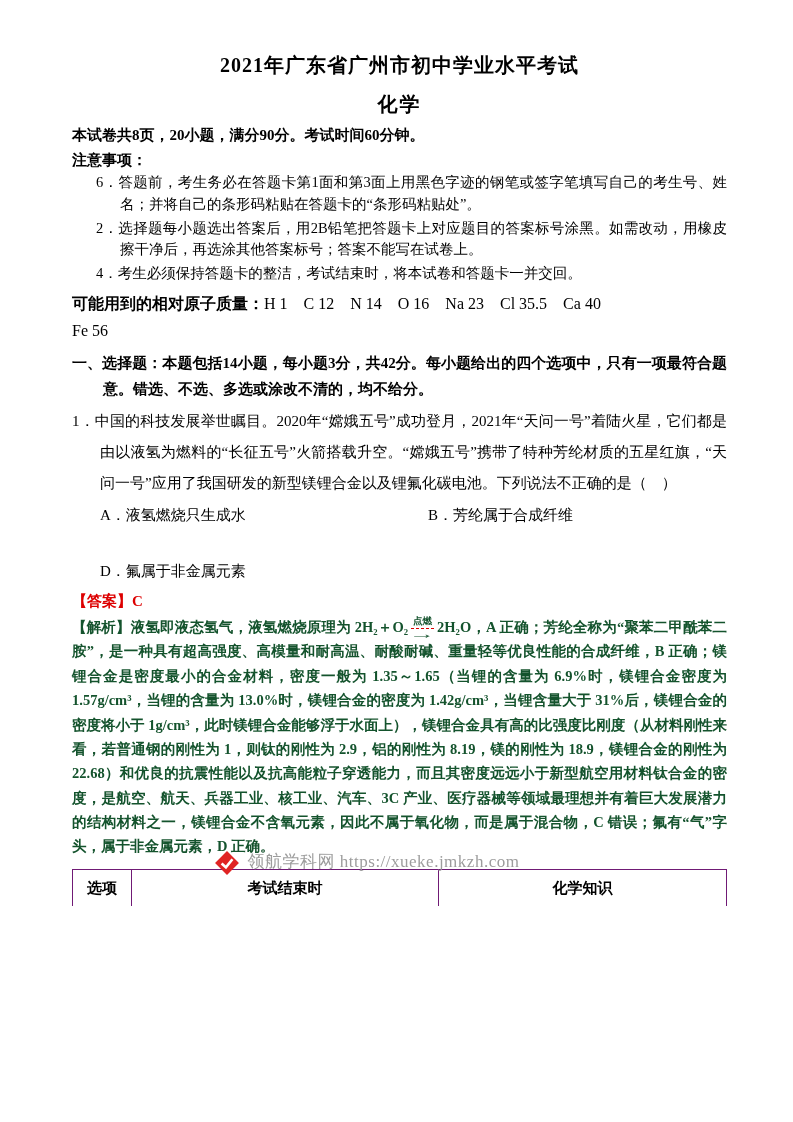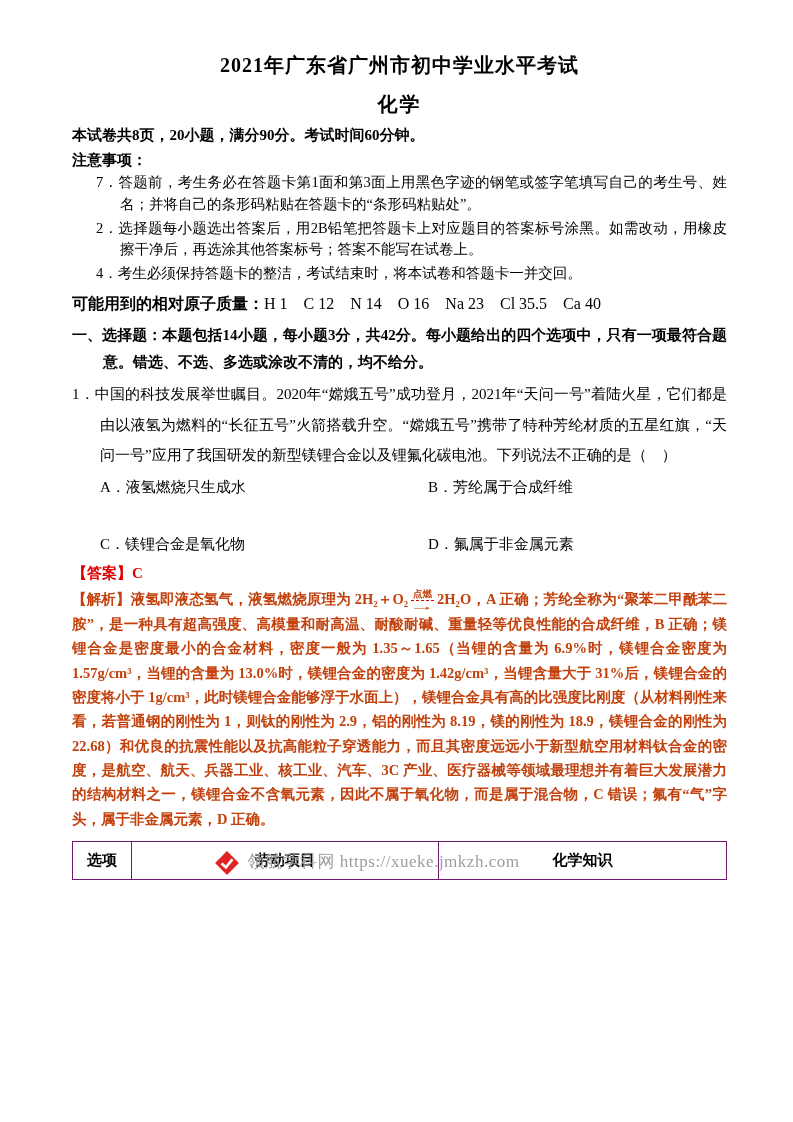--- a/index.html
+++ b/index.html
@@ -54,21 +54,21 @@
     row-gap: 6px;
     margin: 2px 0 6px 28px;
     font-size: 15px;
     line-height: 1.9;
     gap: 28px;
   }
   .option { white-space: nowrap; }
 
   .answer-line { color: #dd0000; font-weight: bold; font-size: 15px; margin: 6px 0 4px 0; }
   .analysis {
-    color: #c2410c; font-weight: bold; font-size: 14.5px; line-height: 1.68;
+    color: #14532d; font-weight: bold; font-size: 14.5px; line-height: 1.68;
     margin: 2px 0 6px 0; text-align: justify;
   }
   .eq { white-space: nowrap; }
   .cond {
     display: inline-block; text-align: center; vertical-align: -6px;
     margin: 0 3px; line-height: 1;
   }
   .cond-text {
     display: block; font-size: 9.5px; line-height: 1.1;
     border-bottom: 1px dashed #dd0000; padding: 0 2px 1px 2px;
@@ -103,49 +103,49 @@
 <body>
 
 <div class="page">
 
   <h1 class="exam-title">2021年广东省广州市初中学业水平考试</h1>
   <h2 class="subject-title">化学</h2>
   <p class="exam-info">本试卷共8页，20小题，满分90分。考试时间60分钟。</p>
 
   <div>
     <p class="notice-heading">注意事项：</p>
-    <p class="notice-item">7．答题前，考生务必在答题卡第1面和第3面上用黑色字迹的钢笔或签字笔填写自己的考生号、姓名；并将自己的条形码粘贴在答题卡的“条形码粘贴处”。</p>
+    <p class="notice-item">6．答题前，考生务必在答题卡第1面和第3面上用黑色字迹的钢笔或签字笔填写自己的考生号、姓名；并将自己的条形码粘贴在答题卡的“条形码粘贴处”。</p>
     <p class="notice-item">2．选择题每小题选出答案后，用2B铅笔把答题卡上对应题目的答案标号涂黑。如需改动，用橡皮擦干净后，再选涂其他答案标号；答案不能写在试卷上。</p>
     <p class="notice-item">4．考生必须保持答题卡的整洁，考试结束时，将本试卷和答题卡一并交回。</p>
   </div>
 
   <p class="atomic-line">
     <span class="atomic-label">可能用到的相对原子质量：</span><span class="atomic-values">H 1　C 12　N 14　O 16　Na 23　Cl 35.5　Ca 40</span>
   </p>
+  <p class="atomic-line2">Fe 56</p>
 
   <p class="section-heading">一、选择题：本题包括14小题，每小题3分，共42分。每小题给出的四个选项中，只有一项最符合题意。错选、不选、多选或涂改不清的，均不给分。</p>
 
   <div class="question">
     <p class="q-text">1．中国的科技发展举世瞩目。2020年“嫦娥五号”成功登月，2021年“天问一号”着陆火星，它们都是由以液氢为燃料的“长征五号”火箭搭载升空。“嫦娥五号”携带了特种芳纶材质的五星红旗，“天问一号”应用了我国研发的新型镁锂合金以及锂氟化碳电池。下列说法不正确的是（　）</p>
     <div class="options">
       <div class="option"><span>A．</span><span>液氢燃烧只生成水</span></div>
       <div class="option"><span>B．</span><span>芳纶属于合成纤维</span></div>
-      <div class="option"><span>C．</span><span>镁锂合金是氧化物</span></div>
       <div class="option"><span>D．</span><span>氟属于非金属元素</span></div>
     </div>
     <p class="answer-line">【答案】C</p>
     <p class="analysis"><span class="eq"><span>【解析】液氢即液态氢气，液氢燃烧原理为 2H₂＋O₂</span><span class="cond"><span class="cond-text">点燃</span><span class="cond-arrow">→</span></span></span><span>2H₂O，A 正确；芳纶全称为“聚苯二甲酰苯二胺”，是一种具有超高强度、高模量和耐高温、耐酸耐碱、重量轻等优良性能的合成纤维，B 正确；镁锂合金是密度最小的合金材料，密度一般为 1.35～1.65（当锂的含量为 6.9%时，镁锂合金密度为 1.57g/cm³，当锂的含量为 13.0%时，镁锂合金的密度为 1.42g/cm³，当锂含量大于 31%后，镁锂合金的密度将小于 1g/cm³，此时镁锂合金能够浮于水面上），镁锂合金具有高的比强度比刚度（从材料刚性来看，若普通钢的刚性为 1，则钛的刚性为 2.9，铝的刚性为 8.19，镁的刚性为 18.9，镁锂合金的刚性为 22.68）和优良的抗震性能以及抗高能粒子穿透能力，而且其密度远远小于新型航空用材料钛合金的密度，是航空、航天、兵器工业、核工业、汽车、3C 产业、医疗器械等领域最理想并有着巨大发展潜力的结构材料之一，镁锂合金不含氧元素，因此不属于氧化物，而是属于混合物，C 错误；氟有“气”字头，属于非金属元素，D 正确。</span></p>
   </div>
 
   <div class="question">
     <table class="q2-table">
       <thead>
         <tr>
           <th class="col-option">选项</th>
-          <th class="col-project">劳动项目</th>
+          <th class="col-project">考试结束时</th>
           <th class="col-knowledge">化学知识</th>
         </tr>
       </thead>
     </table>
   </div>
 
   <div class="footer">
     <span class="footer-logo">
       <svg viewBox="0 0 24 24" width="26" height="26" aria-hidden="true">
         <polygon points="12,1 23,12 12,23 1,12" fill="#e02424"></polygon>

